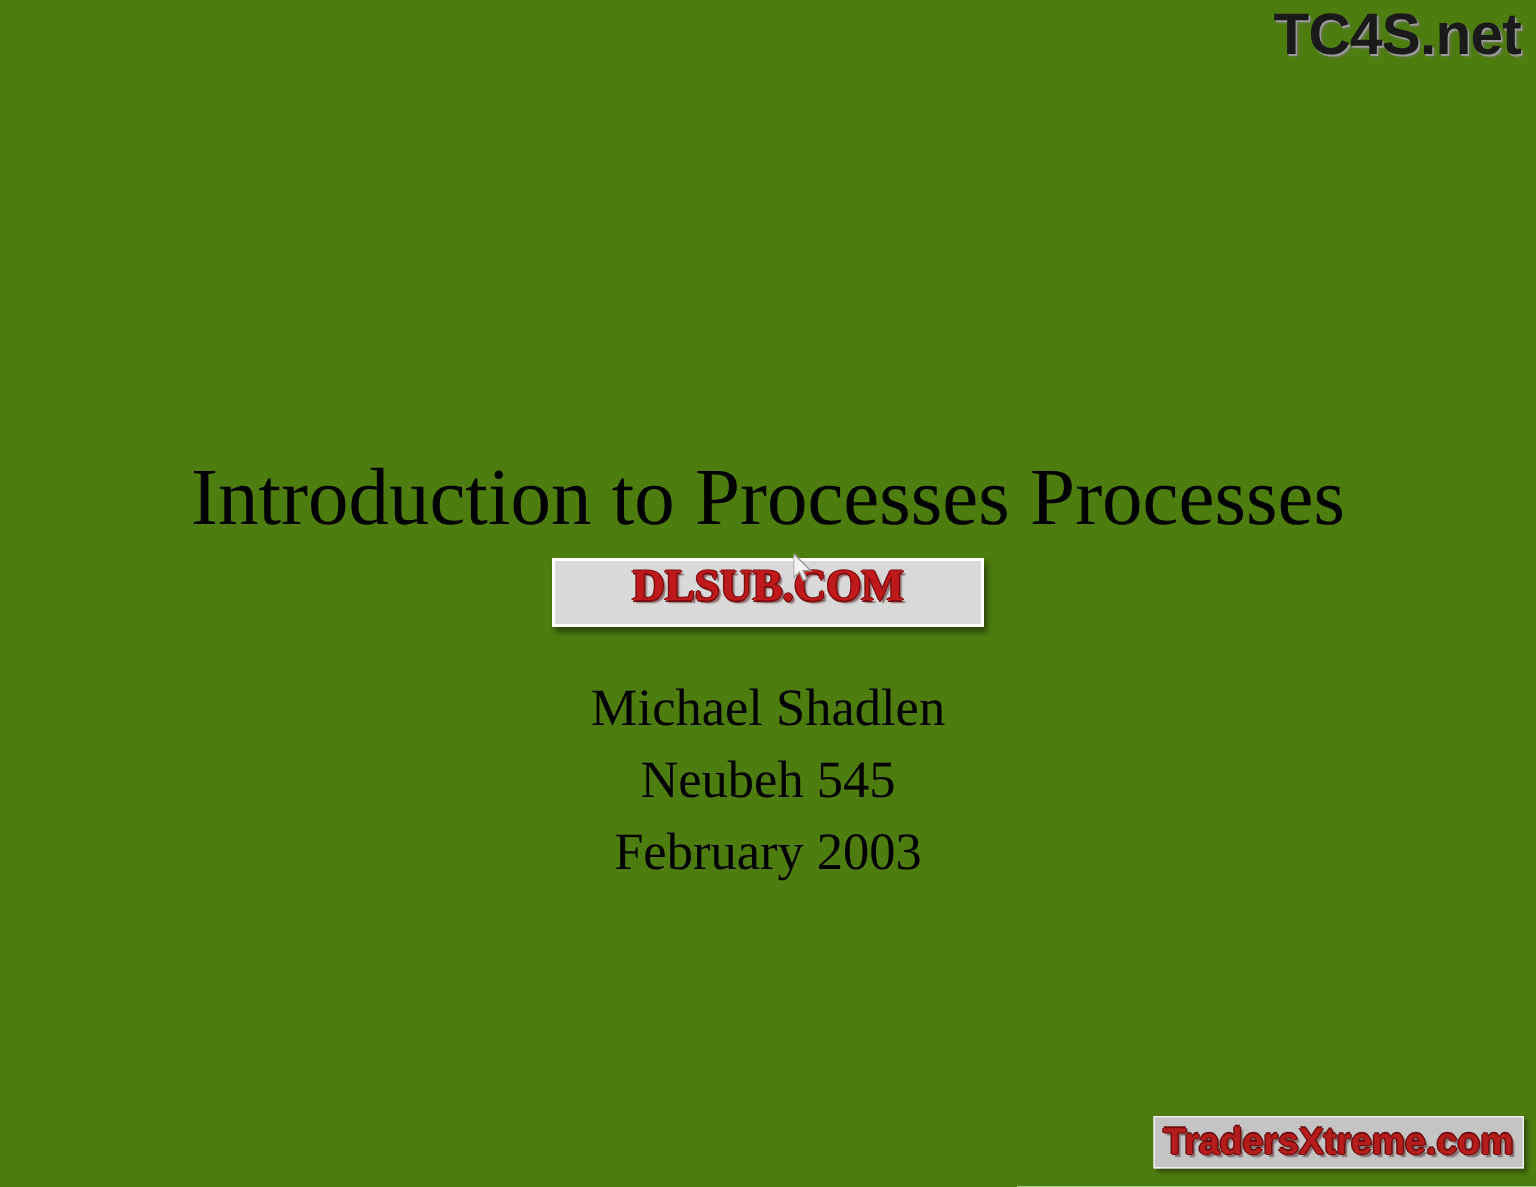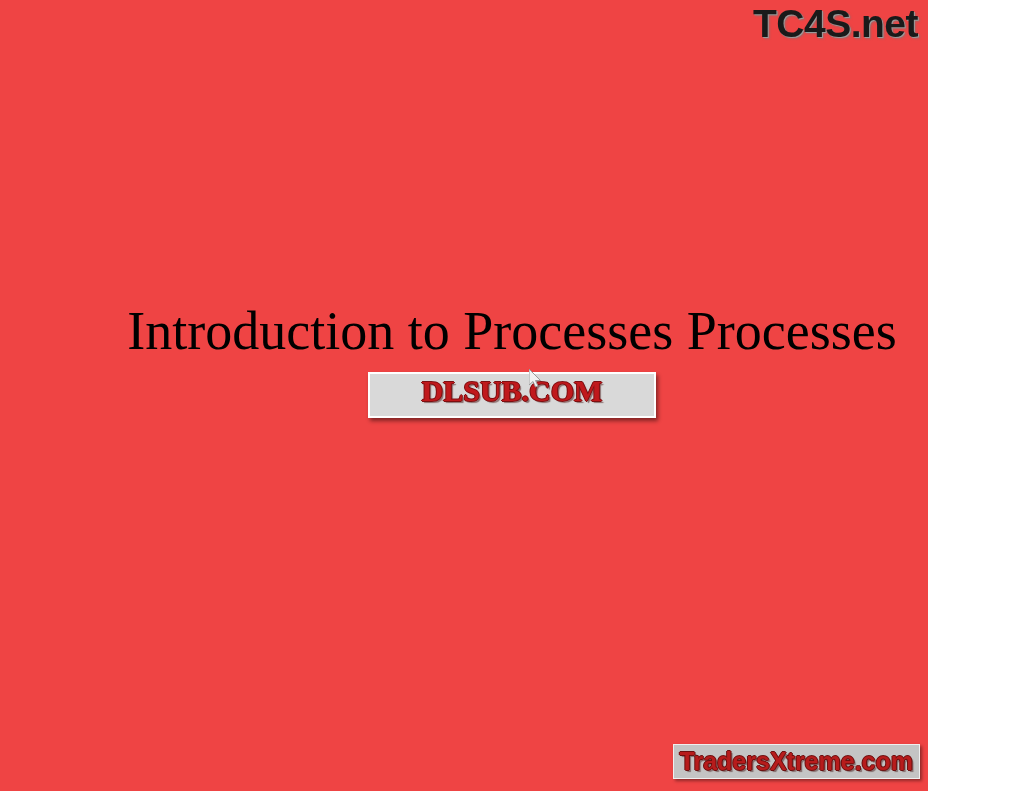--- a/index.html
+++ b/index.html
@@ -2,23 +2,23 @@
 <html><head>
 <meta charset="utf-8">
 <style>
   html, body {
     margin: 0;
     padding: 0;
     background: #ffffff;
   }
   #slide {
     position: relative;
-    width: 928px;
+    width: 1024px;
     height: 791px;
-    background: #ef4444;
+    background: #4d7c0f;
     overflow: hidden;
     font-family: "Liberation Serif", serif;
   }
 
   
   #tc4s-watermark {
     position: absolute;
     top: 2px;
     right: 10px;
     font-family: "Liberation Sans", sans-serif;
@@ -138,18 +138,23 @@
   <div id="dlsub-watermark">
     <span class="dlsub-text">DLSUB.COM</span>
   </div>
 
   <div id="cursor-arrow">
     <svg width="16" height="22" viewBox="0 0 16 22">
       <polygon points="0,0 0,16 4,12.5 6.5,18 9,17 6.5,11.5 11.5,11.5" fill="#f2f2f2" stroke="#9a9a9a" stroke-width="1"></polygon>
     </svg>
   </div>
 
+  <div id="slide-subtitle">
+    <span class="sub-line">Michael Shadlen</span>
+    <span class="sub-line">Neubeh 545</span>
+    <span class="sub-line">February 2003</span>
+  </div>
 
   <div id="traders-watermark">
     <span class="traders-text">TradersXtreme.com</span>
   </div>
 
 </div>
 
 </body></html>

